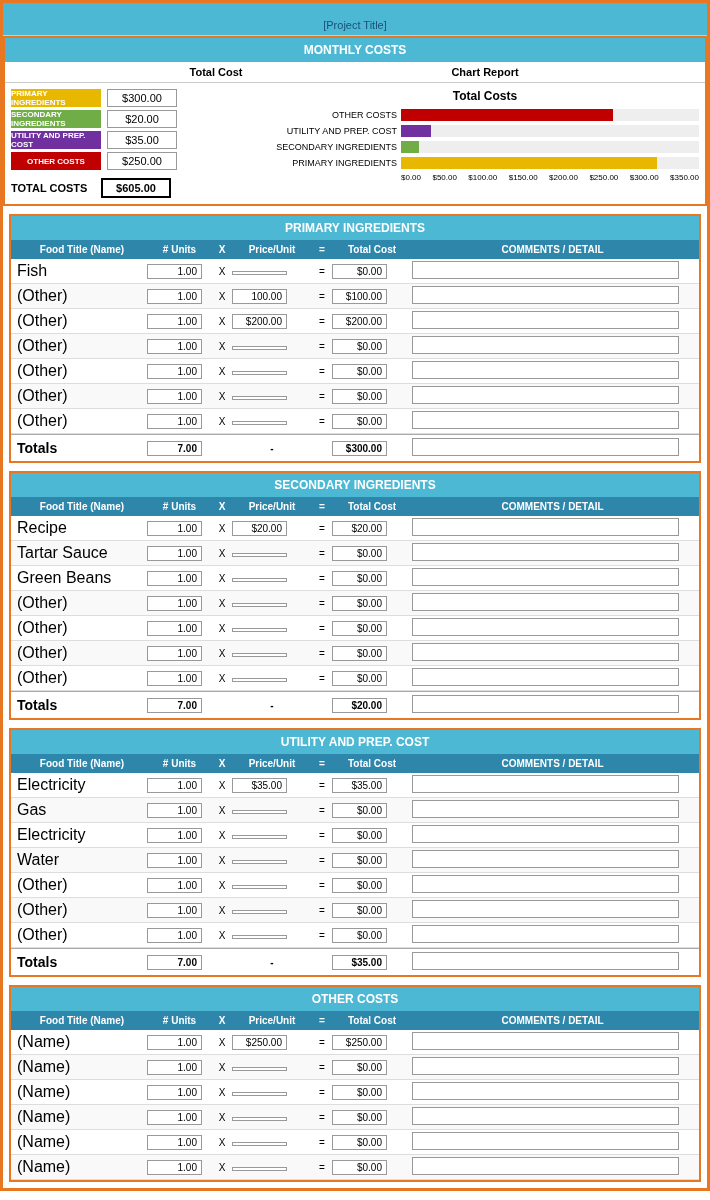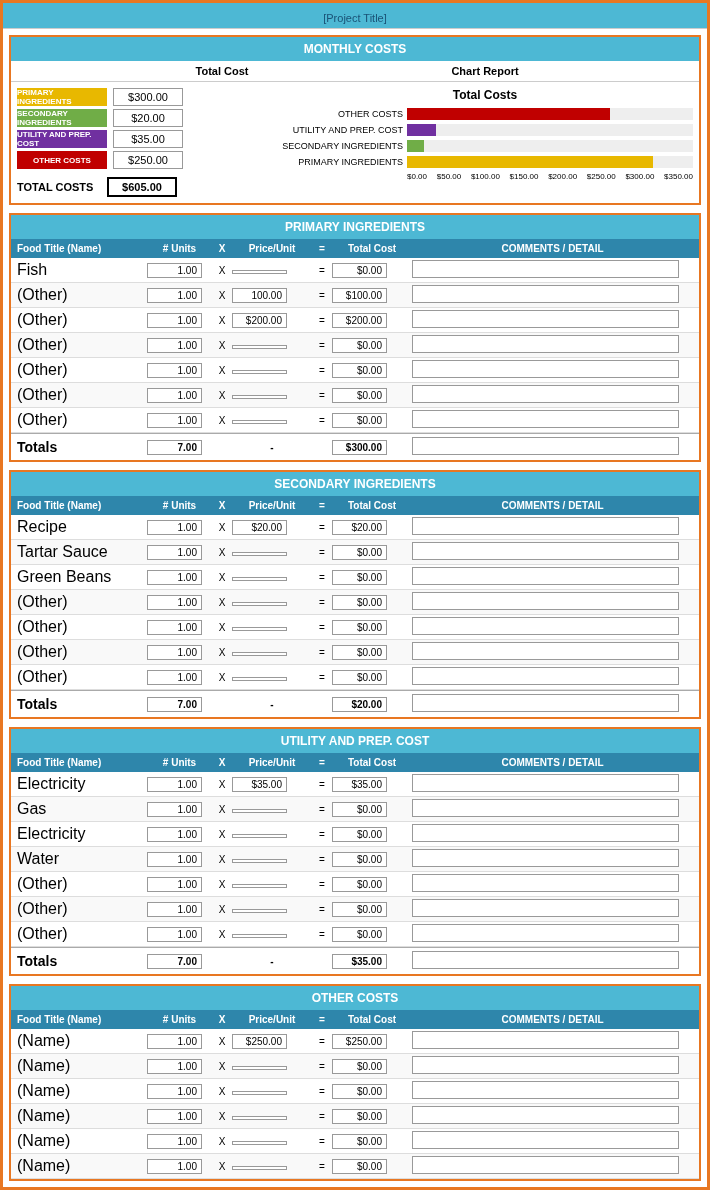--- a/index.html
+++ b/index.html
@@ -19,38 +19,37 @@
       border-bottom: 1px solid #ccc;
     }
     .main-title {
       font-size: 18px;
       font-weight: bold;
       color: #fff;
     }
     .project-title {
       color: #1a5276;
       font-size: 11px;
-      margin-top: 1px;
+      margin-top: 8px;
       text-align: center;
     }
 
     
     .section-header {
       background: #4db8d4;
       text-align: center;
       padding: 5px;
       font-weight: bold;
       color: #fff;
       font-size: 12px;
     }
 
     
     .monthly-costs {
       border: 2px solid #e87722;
-      margin: 6px;
     }
     .monthly-costs-inner {
       display: flex;
       padding: 6px;
     }
     .cost-legend {
       flex: 0 0 260px;
     }
     .chart-area {
       flex: 1;
@@ -156,21 +155,21 @@
       margin-top: 8px;
     }
     .table-col-header {
       display: flex;
       background: #2e86ab;
       color: #fff;
       font-weight: bold;
       padding: 4px 6px;
       font-size: 10px;
     }
-    .col-food { flex: 0 0 130px; }
+    .col-food { flex: 0 0 130px; text-align: center; }
     .col-units { flex: 0 0 65px; text-align: center; }
     .col-x { flex: 0 0 20px; text-align: center; }
     .col-price { flex: 0 0 80px; text-align: center; }
     .col-eq { flex: 0 0 20px; text-align: center; }
     .col-totalcost { flex: 0 0 80px; text-align: center; }
     .col-comments { flex: 1; text-align: center; }
 
     .table-row-data {
       display: flex;
       align-items: center;

